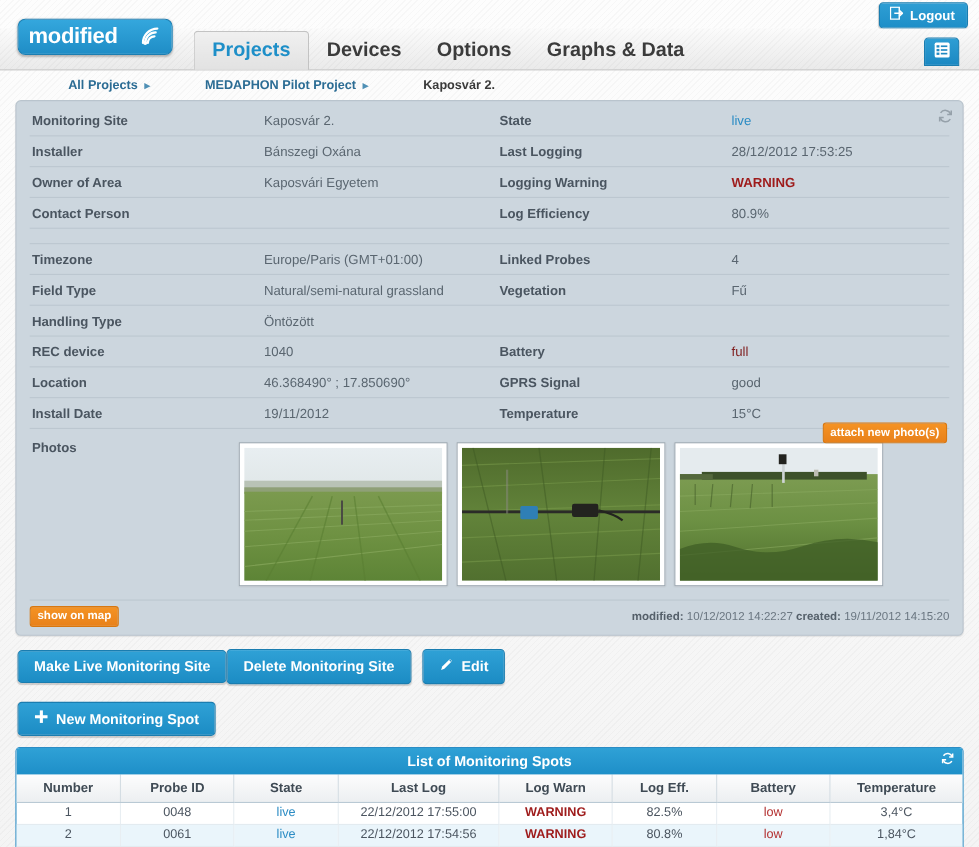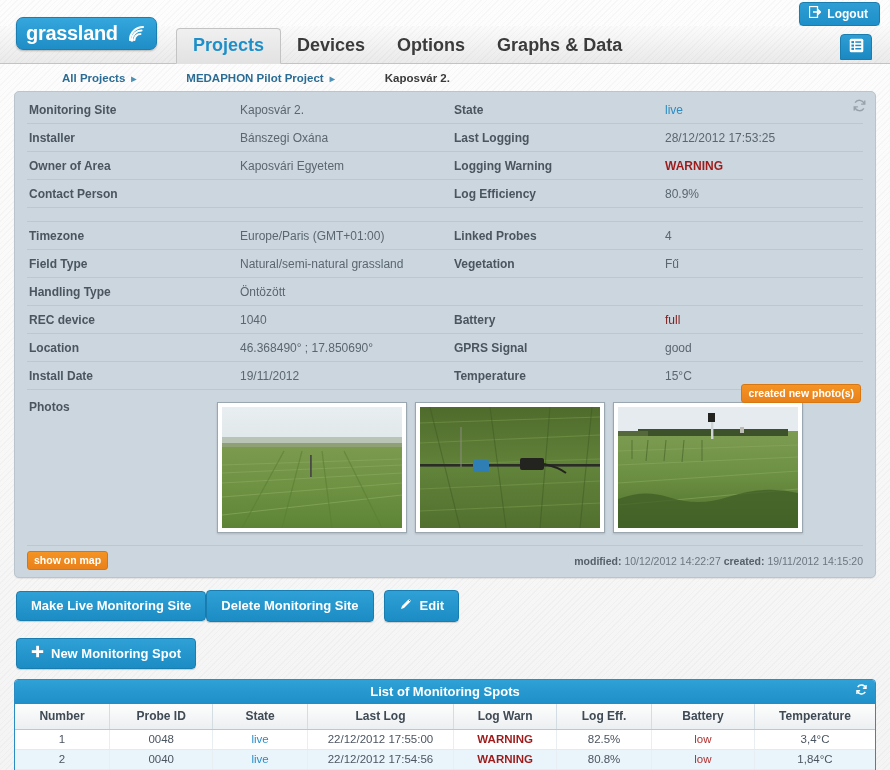--- a/index.html
+++ b/index.html
@@ -311,21 +311,21 @@
           <rect x="0.5" y="0.5" width="8" height="11" fill="none" stroke="#fff" stroke-width="1.3"></rect>
           <path d="M4 6h7M8.5 3.3L11.4 6 8.5 8.7" fill="none" stroke="#fff" stroke-width="1.4"></path>
         </svg>
     </span>
     <span>Logout</span>
   </div>
 </div>
 
 <div class="header">
   <div class="logo">
-    <span>grassland</span>
+    <span>modified</span>
     <span class="wifi">
       <svg width="20" height="18" viewBox="0 0 20 18">
         <path d="M2 15 A13 13 0 0 1 15 2" fill="none" stroke="#fff" stroke-width="2.1" stroke-linecap="round"></path>
         <path d="M4 15 A9.5 9.5 0 0 1 13.5 5.5" fill="none" stroke="#fff" stroke-width="2.1" stroke-linecap="round"></path>
         <path d="M6.4 15 A6 6 0 0 1 12.4 9" fill="none" stroke="#fff" stroke-width="2.1" stroke-linecap="round"></path>
         <circle cx="4" cy="15" r="1.8" fill="#fff"></circle>
       </svg>
     </span>
   </div>
 
@@ -480,21 +480,21 @@
         </div>
       <div class="half">
           <div class="cell lbl">Temperature</div>
           <div class="cell val">15°C</div>
         </div>
     </div>
   </div>
 
   <div class="photos-row">
     <div class="photos-label">Photos</div>
-    <div class="attach-btn">created new photo(s)</div>
+    <div class="attach-btn">attach new photo(s)</div>
 
     <div class="photo-strip">
       <div class="photo">
         <svg class="img" width="180" height="121" viewBox="0 0 180 121">
           <defs>
               <linearGradient id="sky1" x1="0" y1="0" x2="0" y2="1">
                 <stop offset="0" stop-color="#e8eef1"></stop>
                 <stop offset="1" stop-color="#cfd8d4"></stop>
               </linearGradient>
           <linearGradient id="gr1" x1="0" y1="0" x2="0" y2="1">
@@ -665,21 +665,21 @@
         <td>0048</td>
         <td class="st">live</td>
         <td>22/12/2012 17:55:00</td>
         <td class="wn">WARNING</td>
         <td>82.5%</td>
         <td class="bt">low</td>
         <td>3,4°C</td>
       </tr>
       <tr>
         <td>2</td>
-        <td>0040</td>
+        <td>0061</td>
         <td class="st">live</td>
         <td>22/12/2012 17:54:56</td>
         <td class="wn">WARNING</td>
         <td>80.8%</td>
         <td class="bt">low</td>
         <td>1,84°C</td>
       </tr>
       <tr>
         <td>3</td>
         <td>0185</td>

